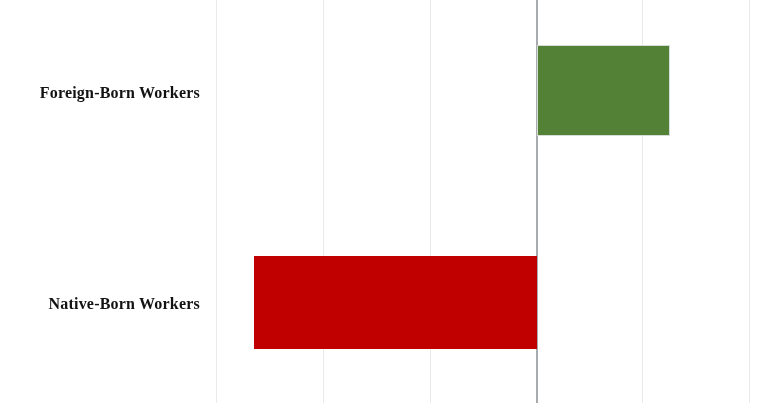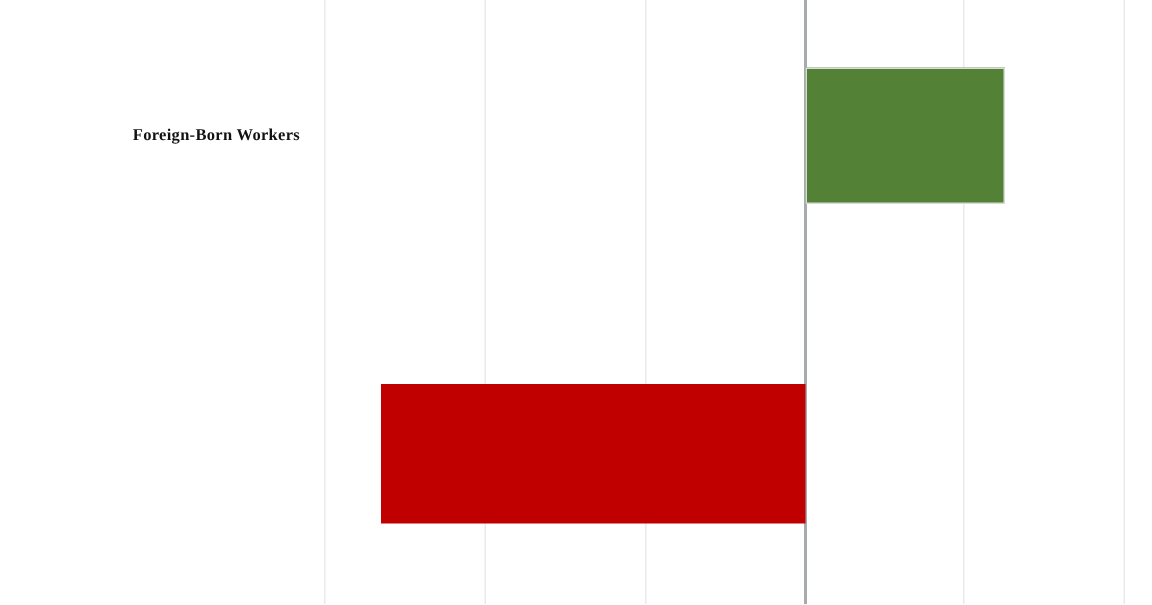--- a/index.html
+++ b/index.html
@@ -48,21 +48,21 @@
   }
   .bar.positive {
     border: 1px solid #d8dcd6;
   }
   
   .ytick {
     position: absolute;
     right: 568px;          
     text-align: right;
     white-space: nowrap;
-    font-size: 11px;
+    font-size: 16px;
     font-weight: bold;
     color: #121212;
     letter-spacing: 0.2px;
     line-height: 1;
     margin-left: 13px;
   }
 </style>
 </head>
 <body>
 
@@ -76,14 +76,15 @@
       <div class="gridline" style="left: 749px; background: rgb(232, 234, 236);"></div>
       <div class="zeroline" style="left: 536px; background: rgb(168, 171, 174);"></div>
     </div>
 
   <div class="barlayer">
     <div class="bar positive" id="bar-foreign" style="left:537px; top:45px; width:133px; height:91px; background:#538135;"></div>
     <div class="bar negative" id="bar-native" style="left:254px; top:256px; width:283px; height:93px; background:#C00000;"></div>
   </div>
 
   <div class="ytick" style="top:85px;">Foreign-Born Workers</div>
+  <div class="ytick" style="top:296px;">Native-Born Workers</div>
 
 </div>
 
 </body></html>

